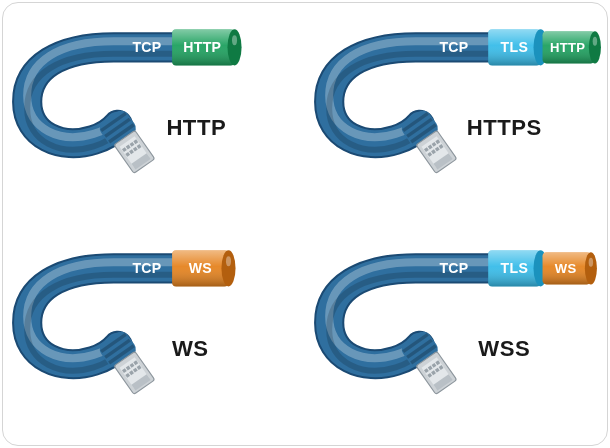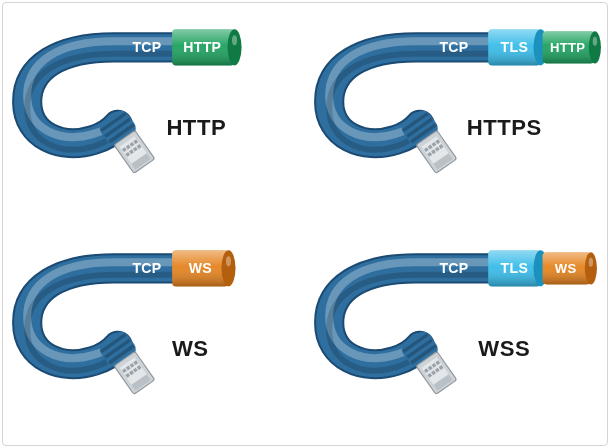--- a/index.html
+++ b/index.html
@@ -2,21 +2,21 @@
 <html><head>
 <meta charset="utf-8">
 <style>
   html, body { margin: 0; padding: 0; background: #ffffff; }
   .figure {
     width: 606px;
     height: 444px;
     margin: 2px;
     background: #ffffff;
     border: 1px solid #d5d5d5;
-    border-radius: 4px;
+    border-radius: 16px;
     box-sizing: border-box;
     display: grid;
     grid-template-columns: 1fr 1fr;
     grid-template-rows: 1fr 1fr;
     overflow: hidden;
   }
   .panel { width: 100%; height: 100%; position: relative; }
   .panel svg { display: block; width: 100%; height: 100%; }
   svg text { font-family: "Liberation Sans", sans-serif; }
   .lbl  { font-size: 14px; font-weight: bold; fill: #ffffff; text-anchor: middle; letter-spacing: 0.3px; }

